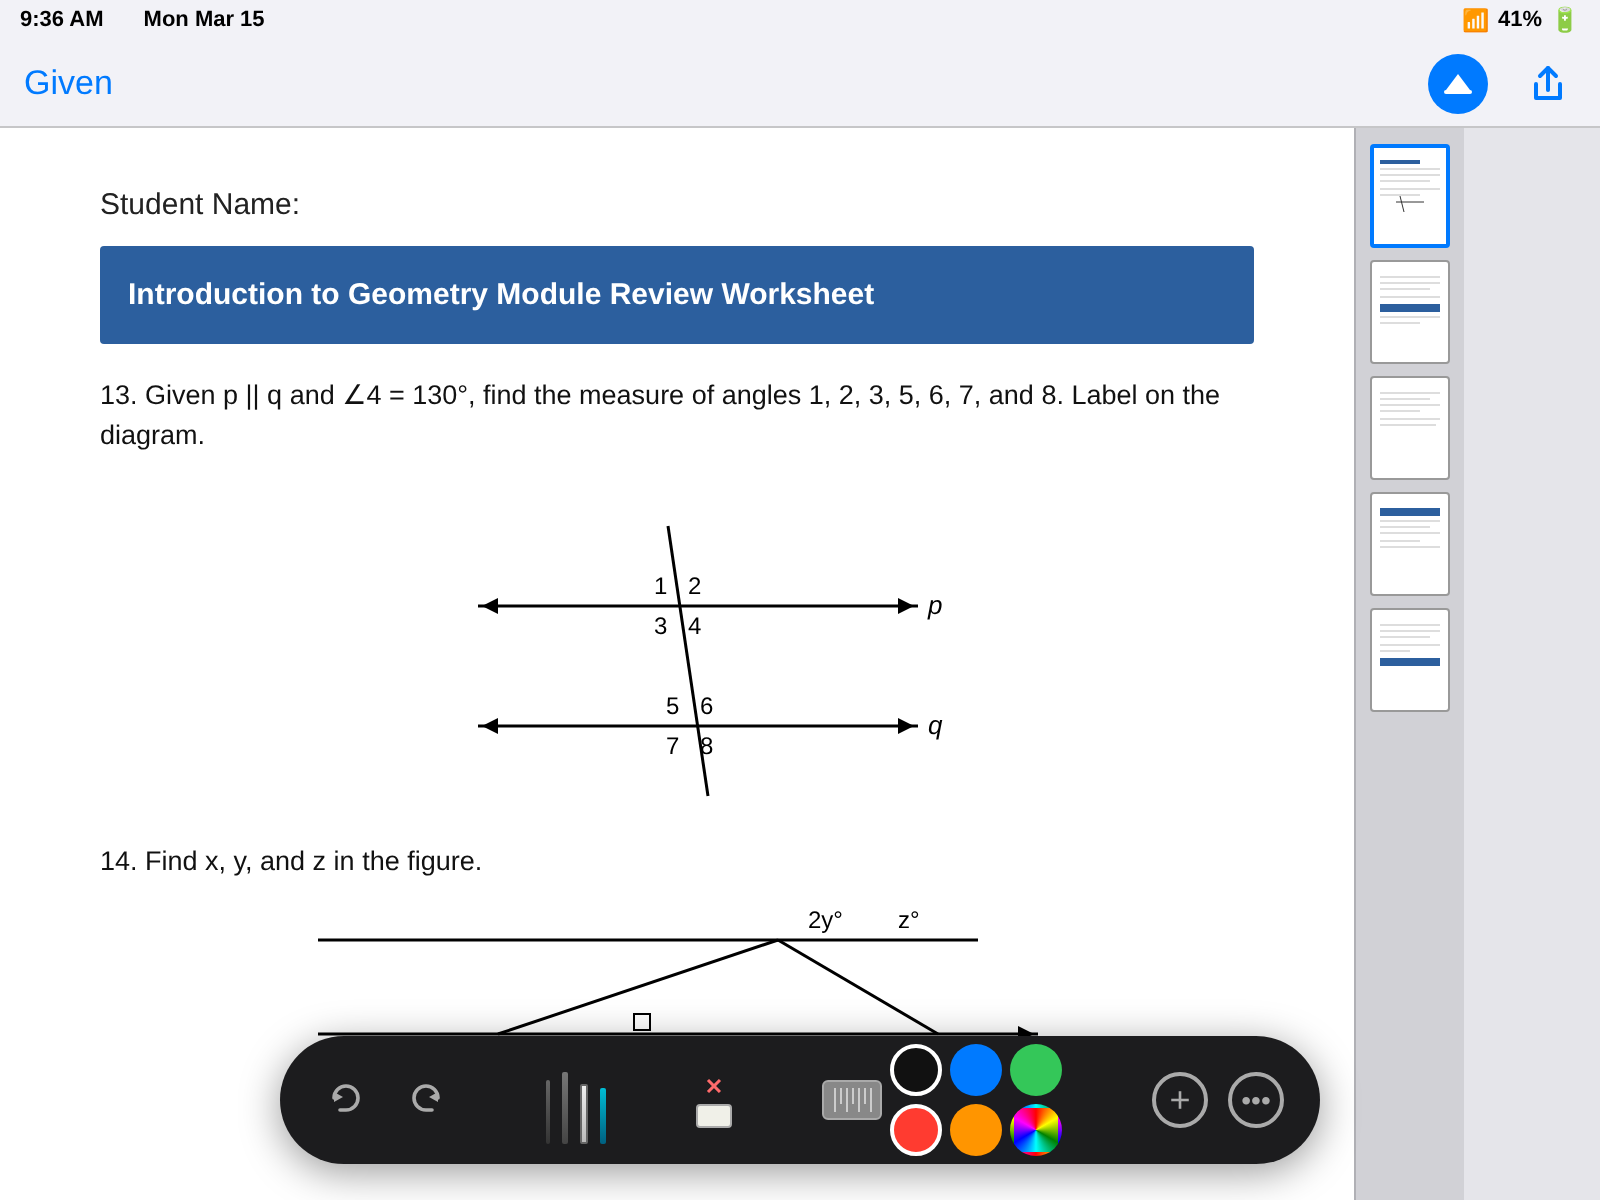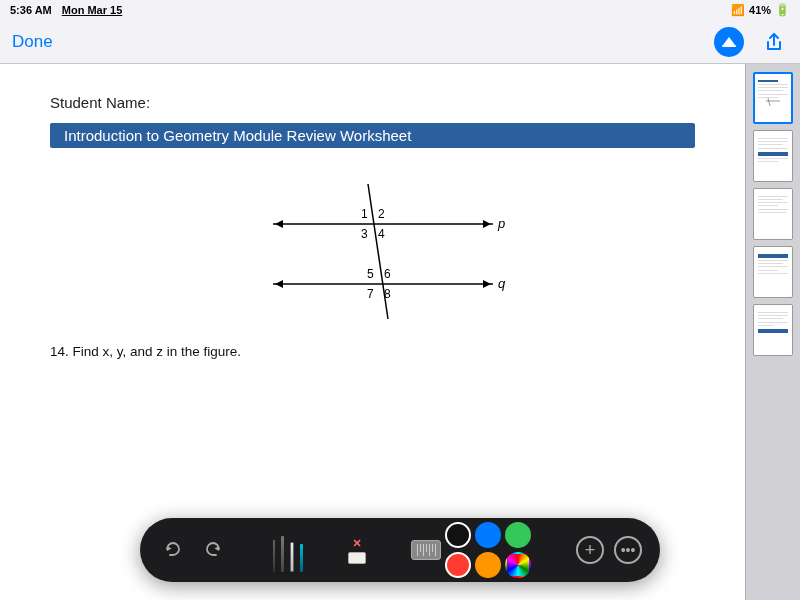--- a/index.html
+++ b/index.html
@@ -81,21 +81,21 @@
       display: flex;
       align-items: center;
       justify-content: center;
       cursor: pointer;
       color: #007aff;
       font-size: 18px;
     }
 
     
     #main-content {
-      width: 800px;
+      width: 732px;
       height: 536px; 
       display: flex;
       position: relative;
     }
 
     
     #document-area {
       flex: 1;
       background: white;
       overflow: hidden;
@@ -106,22 +106,22 @@
     .student-name {
       font-size: 15px;
       color: #222;
       margin-bottom: 12px;
     }
 
     .worksheet-header {
       background: #2c5f9e;
       color: white;
       font-size: 15px;
-      font-weight: 400;
-      padding: 4px 14px;
+      font-weight: 700;
+      padding: 16px 14px;
       margin-bottom: 16px;
       border-radius: 2px;
     }
 
     .question {
       font-size: 13.5px;
       color: #111;
       margin-bottom: 14px;
       line-height: 1.5;
     }
@@ -256,32 +256,32 @@
     
     .diagram-svg {
       overflow: visible;
     }
   </style>
 </head>
 <body>
 
 <div id="status-bar">
   <div class="status-left">
-    <span>5:36 AM</span>
-    <span style="margin-left:6px;text-decoration:underline;">Mon Mar 15</span>
+    <span>9:36 AM</span>
+    <span style="margin-left:16px;">Mon Mar 15</span>
   </div>
   <div class="status-right">
     <span class="wifi-icon">📶</span>
     <span>41%</span>
     <span style="font-size:12px;">🔋</span>
   </div>
 </div>
 
 <div id="nav-bar">
-  <span class="nav-done">Done</span>
+  <span class="nav-done">Given</span>
   <div class="nav-icons">
     <div class="nav-icon-btn">
       <svg width="16" height="16" viewBox="0 0 16 16" fill="white">
         <polygon points="8,3 14,11 2,11" fill="white"></polygon>
         <rect x="1" y="11" width="14" height="2" rx="1" fill="white"></rect>
       </svg>
     </div>
     <div class="nav-icon-share">
       <svg width="20" height="20" viewBox="0 0 20 20" fill="#007aff">
         <path d="M10 2 L10 13" stroke="#007aff" stroke-width="2" fill="none" stroke-linecap="round"></path>
@@ -293,20 +293,21 @@
 </div>
 
 <div id="main-content">
 
   <div id="document-area">
 
     <div class="student-name">Student Name:</div>
 
     <div class="worksheet-header">Introduction to Geometry Module Review Worksheet</div>
 
+    <div class="question">13. Given p || q and ∠4 = 130°, find the measure of angles 1, 2, 3, 5, 6, 7, and 8. Label on the diagram.</div>
 
     <div class="diagram-13">
       <svg class="diagram-svg" width="320" height="160" viewBox="0 0 320 160">
 
         <line x1="60" y1="60" x2="280" y2="60" stroke="black" stroke-width="1.5"></line>
 
         <polygon points="62,60 70,56 70,64" fill="black"></polygon>
 
         <polygon points="278,60 270,56 270,64" fill="black"></polygon>
 
@@ -329,20 +330,46 @@
 
         <text x="154" y="114" font-size="12">5</text>
         <text x="171" y="114" font-size="12">6</text>
         <text x="154" y="134" font-size="12">7</text>
         <text x="171" y="134" font-size="12">8</text>
       </svg>
     </div>
 
     <div class="question-14">14. Find x, y, and z in the figure.</div>
 
+    <div class="diagram-14">
+      <svg class="diagram-svg" width="380" height="100" viewBox="0 0 380 100">
+
+        <line x1="10" y1="75" x2="370" y2="75" stroke="black" stroke-width="1.5"></line>
+
+        <polygon points="368,75 360,71 360,79" fill="black"></polygon>
+
+        <line x1="100" y1="75" x2="240" y2="28" stroke="black" stroke-width="1.5"></line>
+
+        <line x1="240" y1="28" x2="320" y2="75" stroke="black" stroke-width="1.5"></line>
+
+        <line x1="10" y1="28" x2="340" y2="28" stroke="black" stroke-width="1.5"></line>
+
+        <text x="255" y="22" font-size="12">2y°</text>
+
+        <text x="300" y="22" font-size="12">z°</text>
+
+        <text x="108" y="92" font-size="12">2x°</text>
+
+        <text x="155" y="92" font-size="12">90°</text>
+
+        <text x="200" y="92" font-size="12">x°</text>
+
+        <rect x="168" y="65" width="8" height="8" fill="none" stroke="black" stroke-width="1"></rect>
+      </svg>
+    </div>
 
   </div>
 
   <div id="sidebar">
     <div class="thumb active">
       <svg width="34" height="44" viewBox="0 0 34 44" fill="none">
         <rect width="34" height="44" fill="white"></rect>
         <rect x="2" y="4" width="20" height="2" fill="#2c5f9e"></rect>
         <rect x="2" y="8" width="30" height="1" fill="#ddd"></rect>
         <rect x="2" y="11" width="30" height="1" fill="#ddd"></rect>

